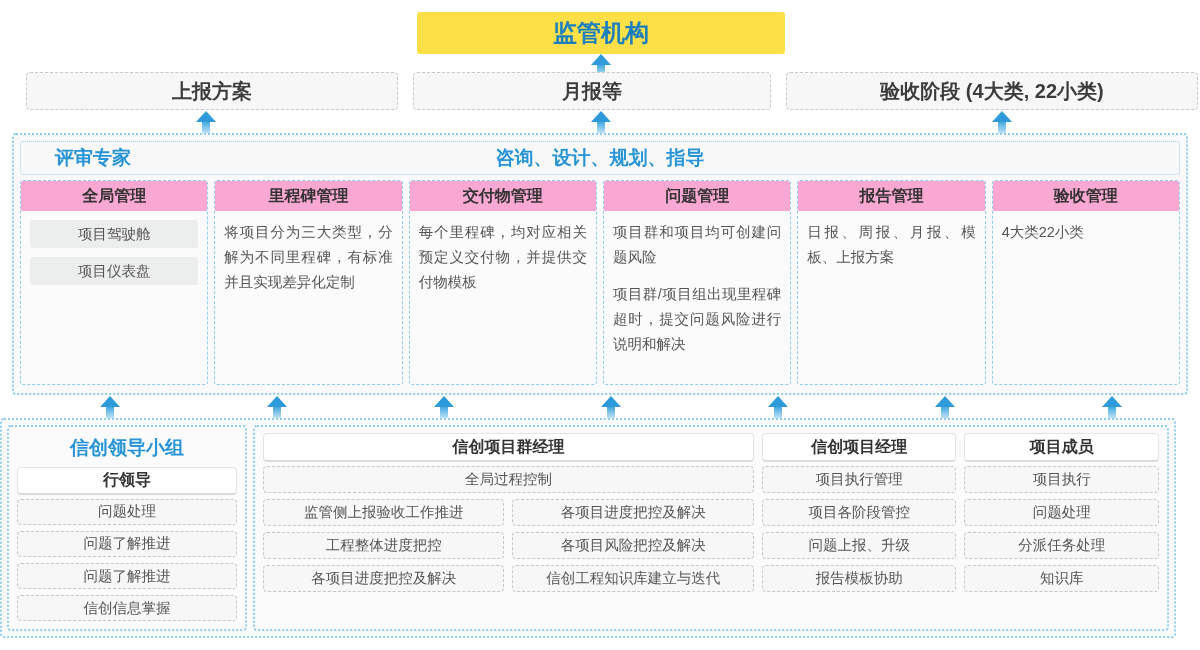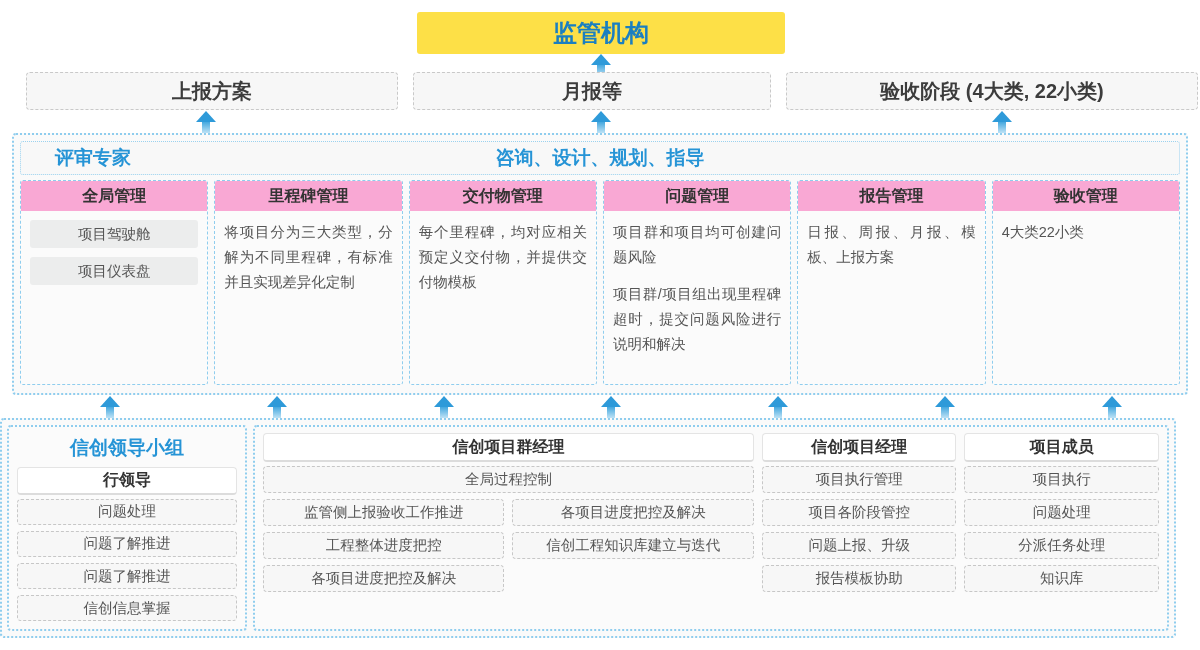--- a/index.html
+++ b/index.html
@@ -386,20 +386,21 @@
         <div class="role-head">信创项目群经理</div>
         <div class="task pgm-wide">全局过程控制</div>
         <div class="pgm-two">
           <div>
             <div class="task">监管侧上报验收工作推进</div>
             <div class="task">工程整体进度把控</div>
             <div class="task">各项目进度把控及解决</div>
           </div>
           <div>
             <div class="task">各项目进度把控及解决</div>
+            <div class="task">各项目风险把控及解决</div>
             <div class="task">信创工程知识库建立与迭代</div>
           </div>
         </div>
       </div>
 
       <div class="exec-pm">
         <div class="role-head">信创项目经理</div>
         <div class="task">项目执行管理</div>
         <div class="task">项目各阶段管控</div>
         <div class="task">问题上报、升级</div>

